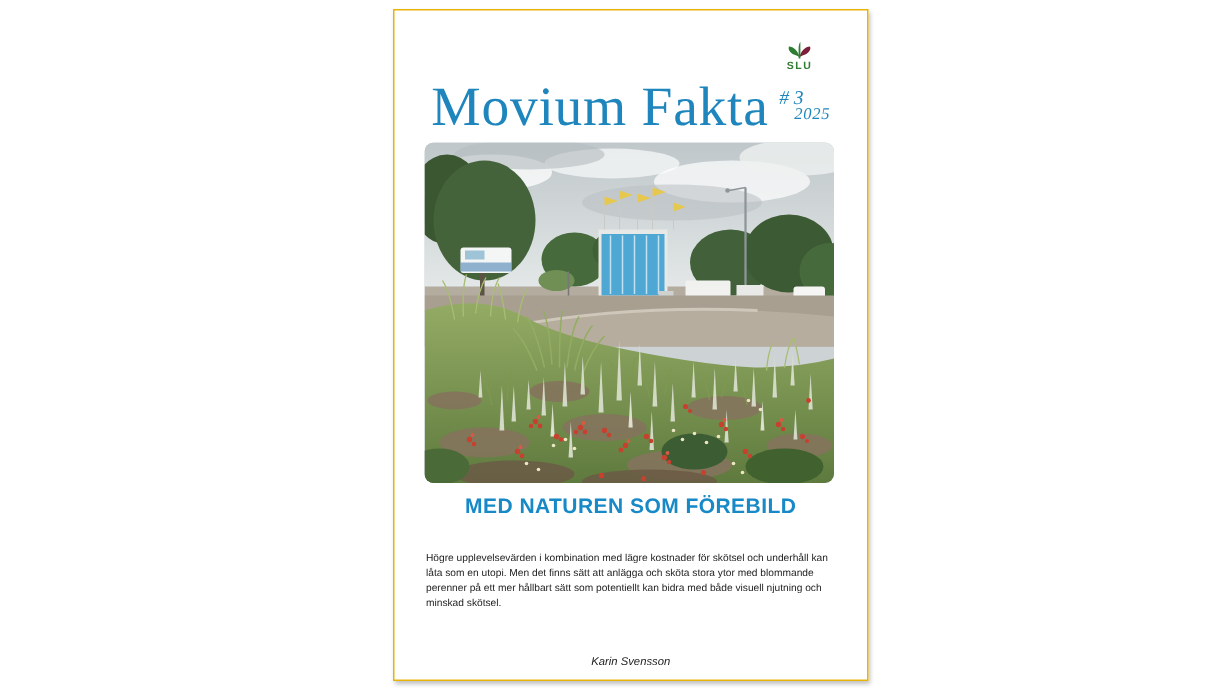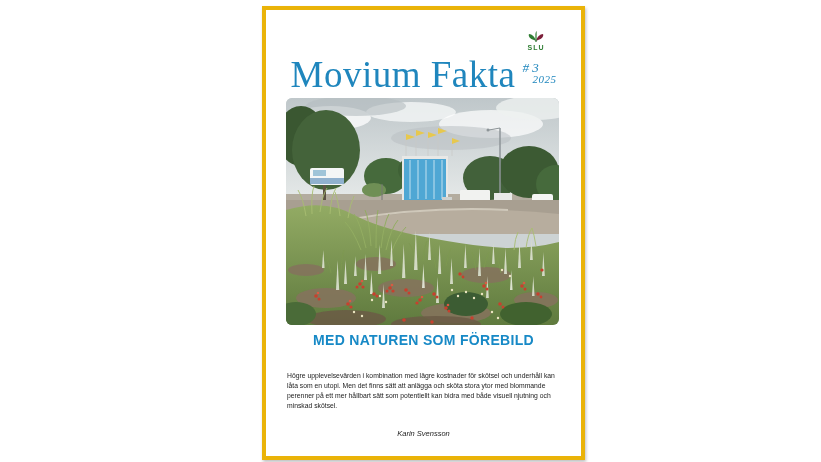--- a/index.html
+++ b/index.html
@@ -2,21 +2,21 @@
 <html style="--title-blue: #1f86bd; --headline-blue: #1789c6; --subheadline-blue: #35aadd; --slu-green: #2e7d32; --slu-red: #7d1f3a;"><head>
 <meta charset="utf-8">
 <style>
   html,body{margin:0;padding:0;background:#ffffff;}
   .canvas{
     position:relative;width:821px;height:462px;background:#ffffff;overflow:hidden;
     font-family:"Liberation Sans","DejaVu Sans",sans-serif;
   }
   .page{
     position:absolute;left:262px;top:6px;width:315px;height:446px;
-    background:#ffffff;border:4px solid #eab308;
+    background:#ffffff;border:1px solid #eab308;
     box-shadow:1px 2px 3px rgba(0,0,0,.25);
   }
   .logo{
     position:absolute;top:20px;right:26px;width:38px;text-align:center;line-height:0;
   }
   .logo-text{
     font-size:7px;font-weight:bold;letter-spacing:1px;color:var(--slu-green,#2e7d32);
     line-height:7px;display:block;margin-top:1px;
     font-family:"Liberation Sans","DejaVu Sans",sans-serif;
   }
@@ -46,21 +46,21 @@
   }
   .subheadline{
     position:absolute;top:342px;left:0;right:0;text-align:center;margin:0;
     font-size:9px;font-weight:bold;color:var(--subheadline-blue,#35aadd);letter-spacing:.3px;
   }
   .intro{
     position:absolute;top:361px;left:21px;width:273px;margin:0;
     font-size:6.8px;line-height:1.48;color:#1c1c1c;text-align:left;
   }
   .author{
-    position:absolute;top:411px;left:0;right:0;text-align:center;margin:8px;
+    position:absolute;top:411px;left:0;right:0;text-align:center;margin:18px;
     font-size:7.5px;font-style:italic;color:#1c1c1c;
   }
 </style>
 </head>
 <body>
 
 <div class="canvas">
   <div class="page">
 
     <div class="logo">

